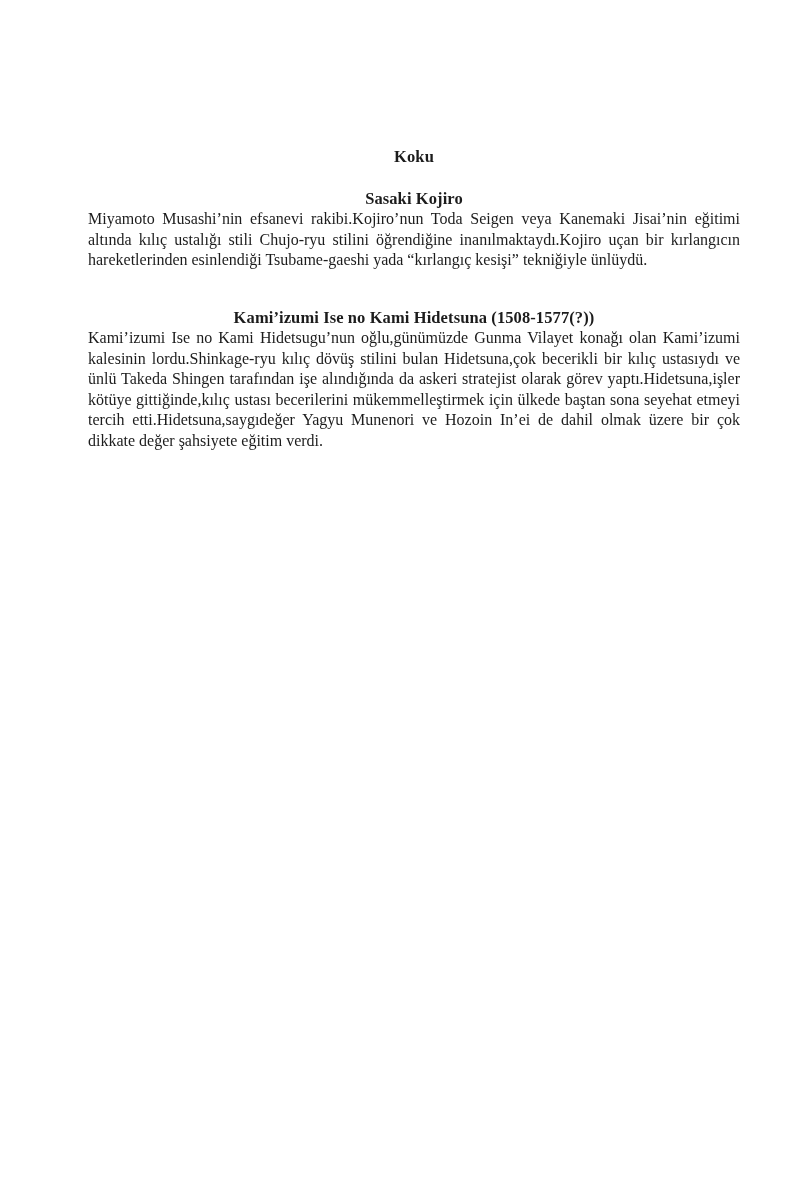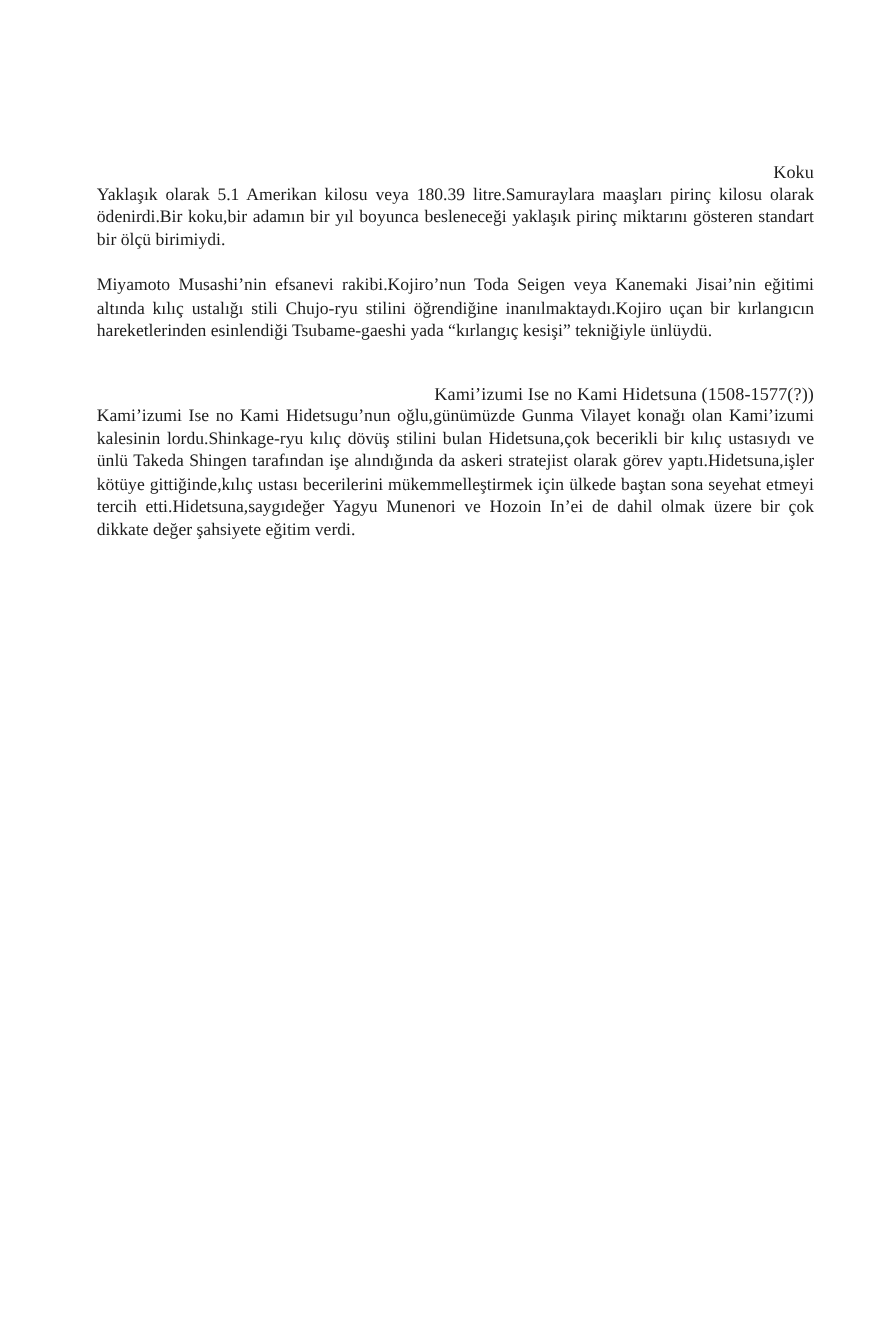--- a/index.html
+++ b/index.html
@@ -18,46 +18,46 @@
     position: absolute;
     top: 147px;
     left: 88px;
     width: 652px;
   }
   .section {
     margin: 0;
   }
   .section-heading {
     font-size: 16.5px;
-    font-weight: 400;
+    font-weight: 700;
     line-height: 20.5px;
     margin: 0;
-    text-align: right;
+    text-align: center;
     letter-spacing: 0.1px;
   }
   .section-body {
     font-size: 16px;
     line-height: 20.5px;
     margin: 0;
     text-align: justify;
   }
   .gap-single { margin-top: 21px; }
   .gap-double { margin-top: 37px; }
 </style>
 </head>
 <body style="background: rgb(255, 255, 255); color: rgb(28, 28, 28);">
 
 <div class="page">
 
   <div class="section">
     <h2 class="section-heading">Koku</h2>
-    <p class="section-body">Yaklaşık olarak 5.1 Amerikan kilosu veya 180.39 litre.Samuraylara maaşları pirinç kilosu olarak ödenirdi.Bir koku,bir adamın bir yıl boyunca besleneceği yaklaşık pirinç miktarını gösteren standart bir ölçü birimiydi.</p>
   </div>
 
   <div class="section gap-single">
+    <h2 class="section-heading">Sasaki Kojiro</h2>
     <p class="section-body">Miyamoto Musashi’nin efsanevi rakibi.Kojiro’nun Toda Seigen veya Kanemaki Jisai’nin eğitimi altında kılıç ustalığı stili Chujo-ryu stilini öğrendiğine inanılmaktaydı.Kojiro uçan bir kırlangıcın hareketlerinden esinlendiği Tsubame-gaeshi yada “kırlangıç kesişi” tekniğiyle ünlüydü.</p>
   </div>
 
   <div class="section gap-double">
     <h2 class="section-heading">Kami’izumi Ise no Kami Hidetsuna (1508-1577(?))</h2>
     <p class="section-body">Kami’izumi Ise no Kami Hidetsugu’nun oğlu,günümüzde Gunma Vilayet konağı olan Kami’izumi kalesinin lordu.Shinkage-ryu kılıç dövüş stilini bulan Hidetsuna,çok becerikli bir kılıç ustasıydı ve ünlü Takeda Shingen tarafından işe alındığında da askeri stratejist olarak görev yaptı.Hidetsuna,işler kötüye gittiğinde,kılıç ustası becerilerini mükemmelleştirmek için ülkede baştan sona seyehat etmeyi tercih etti.Hidetsuna,saygıdeğer Yagyu Munenori ve Hozoin In’ei de dahil olmak üzere bir çok dikkate değer şahsiyete eğitim verdi.</p>
   </div>
 
 </div>
 

